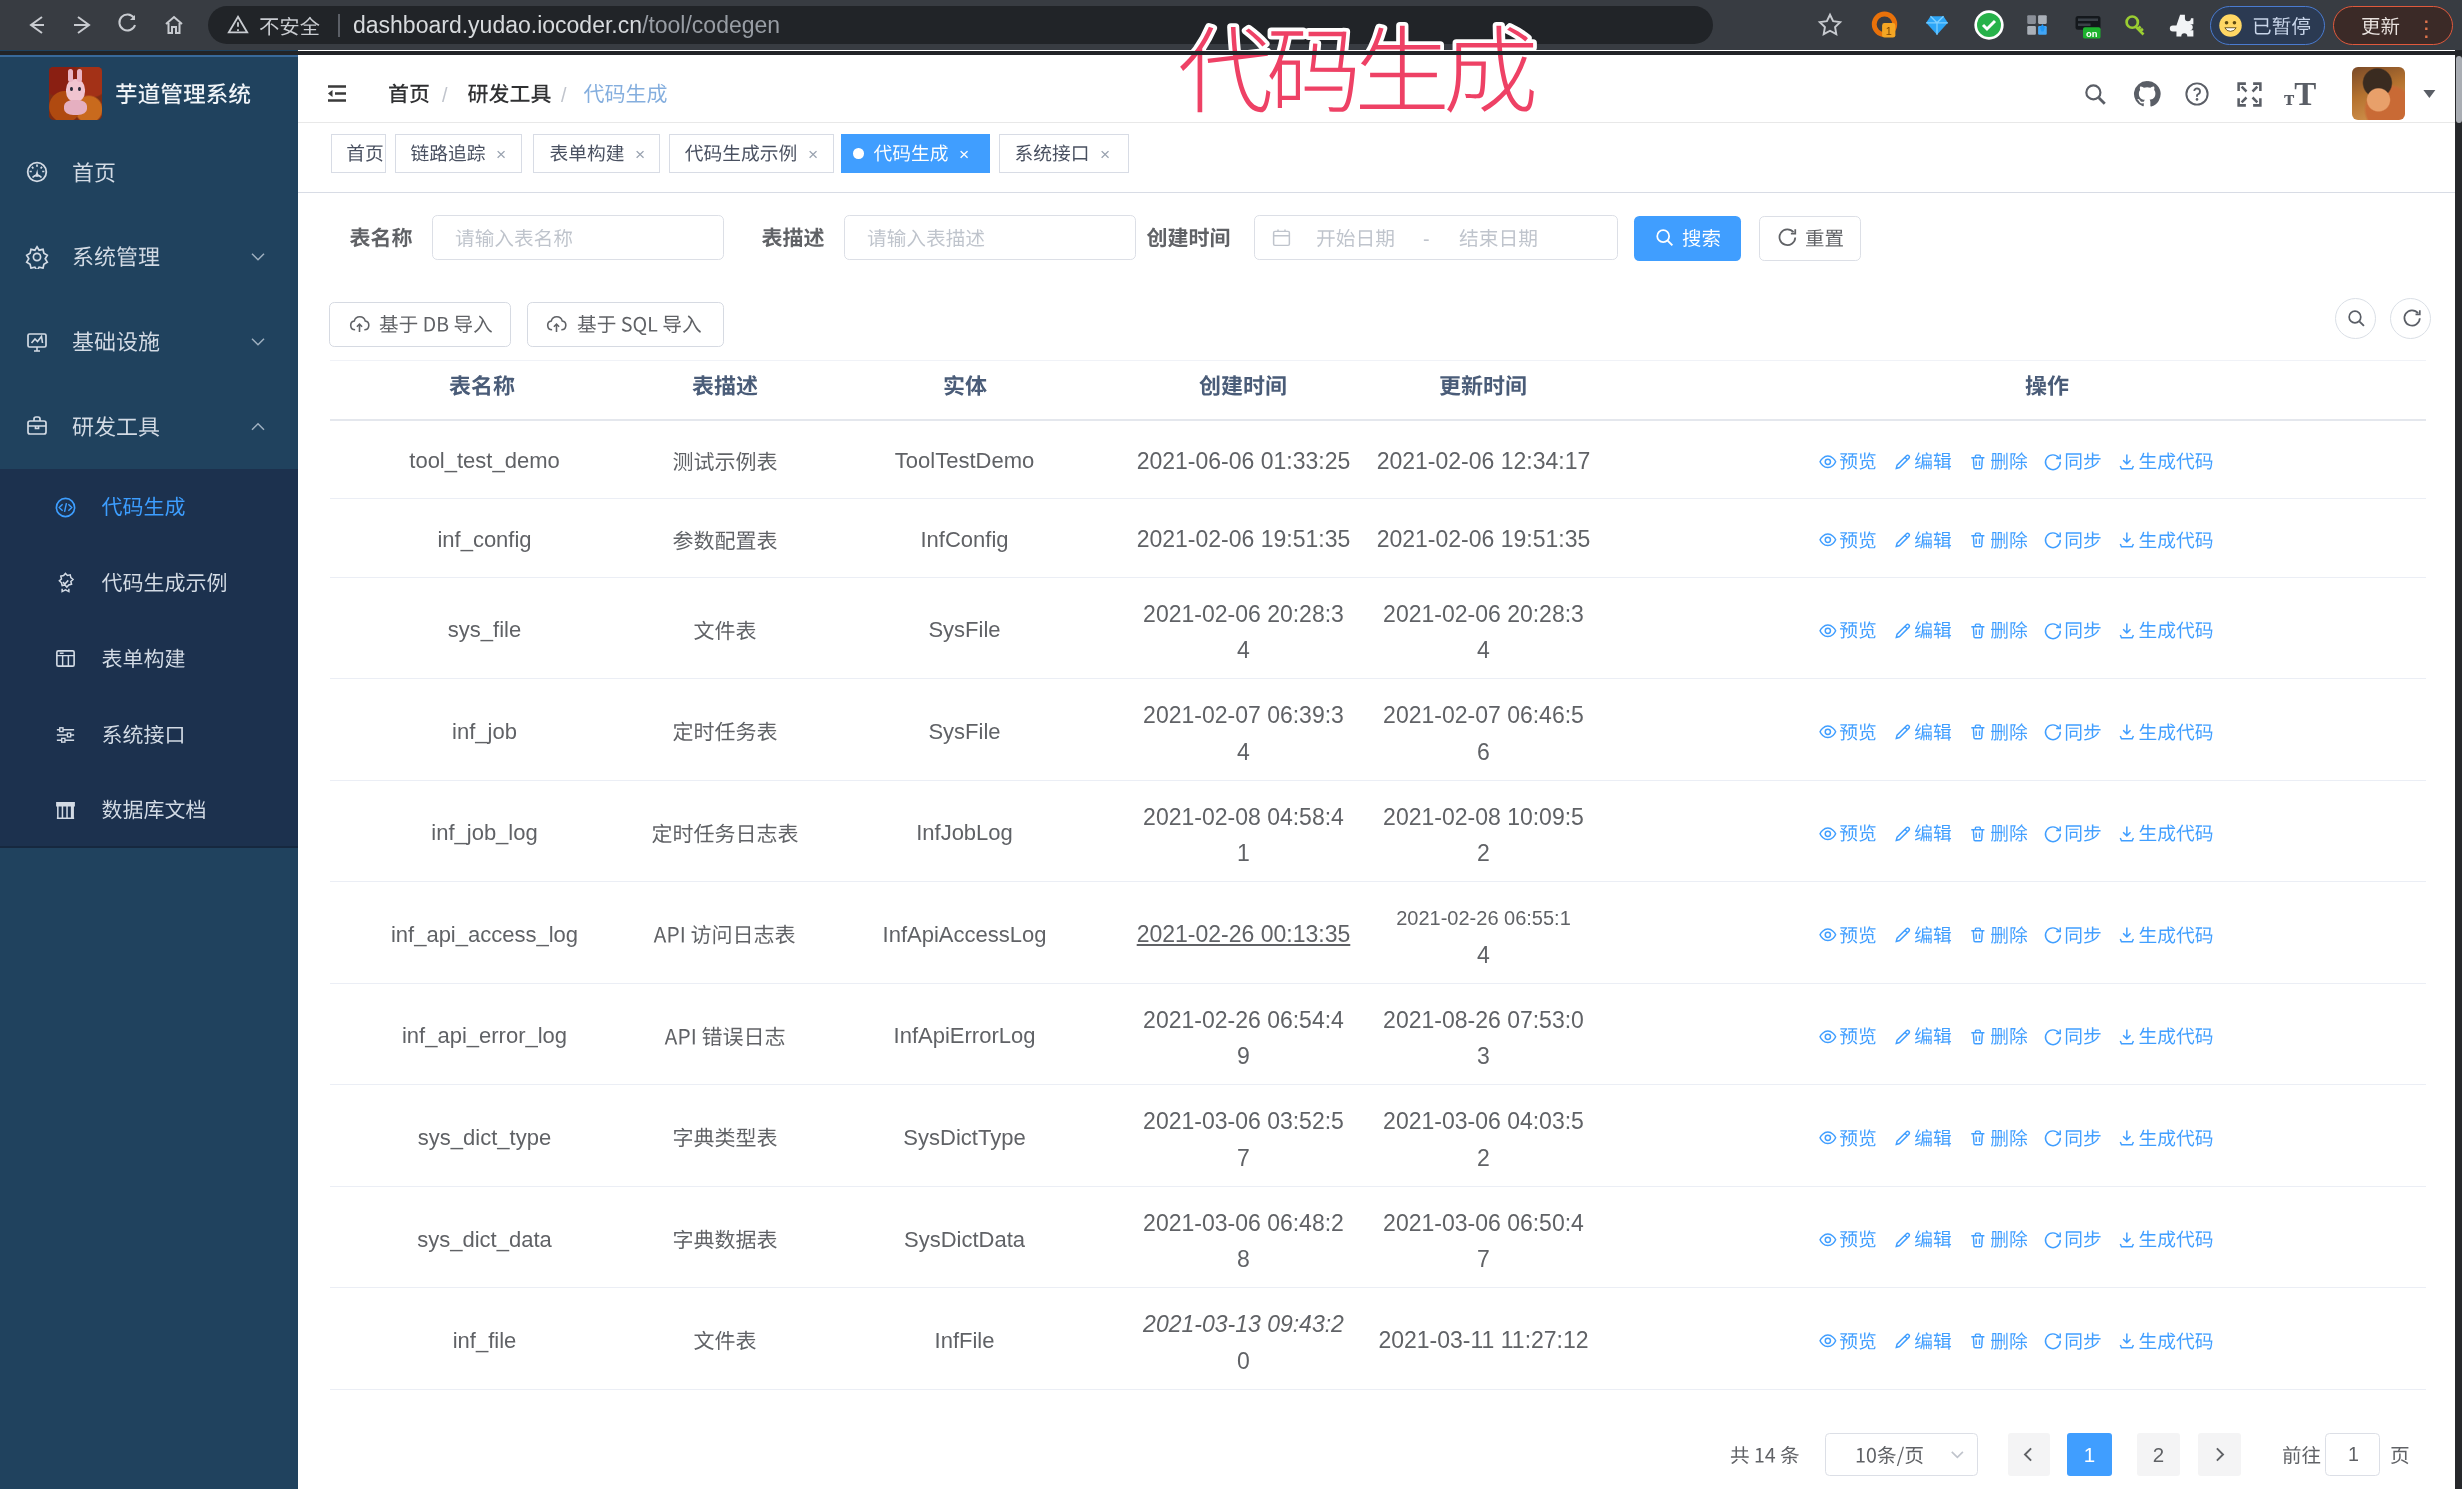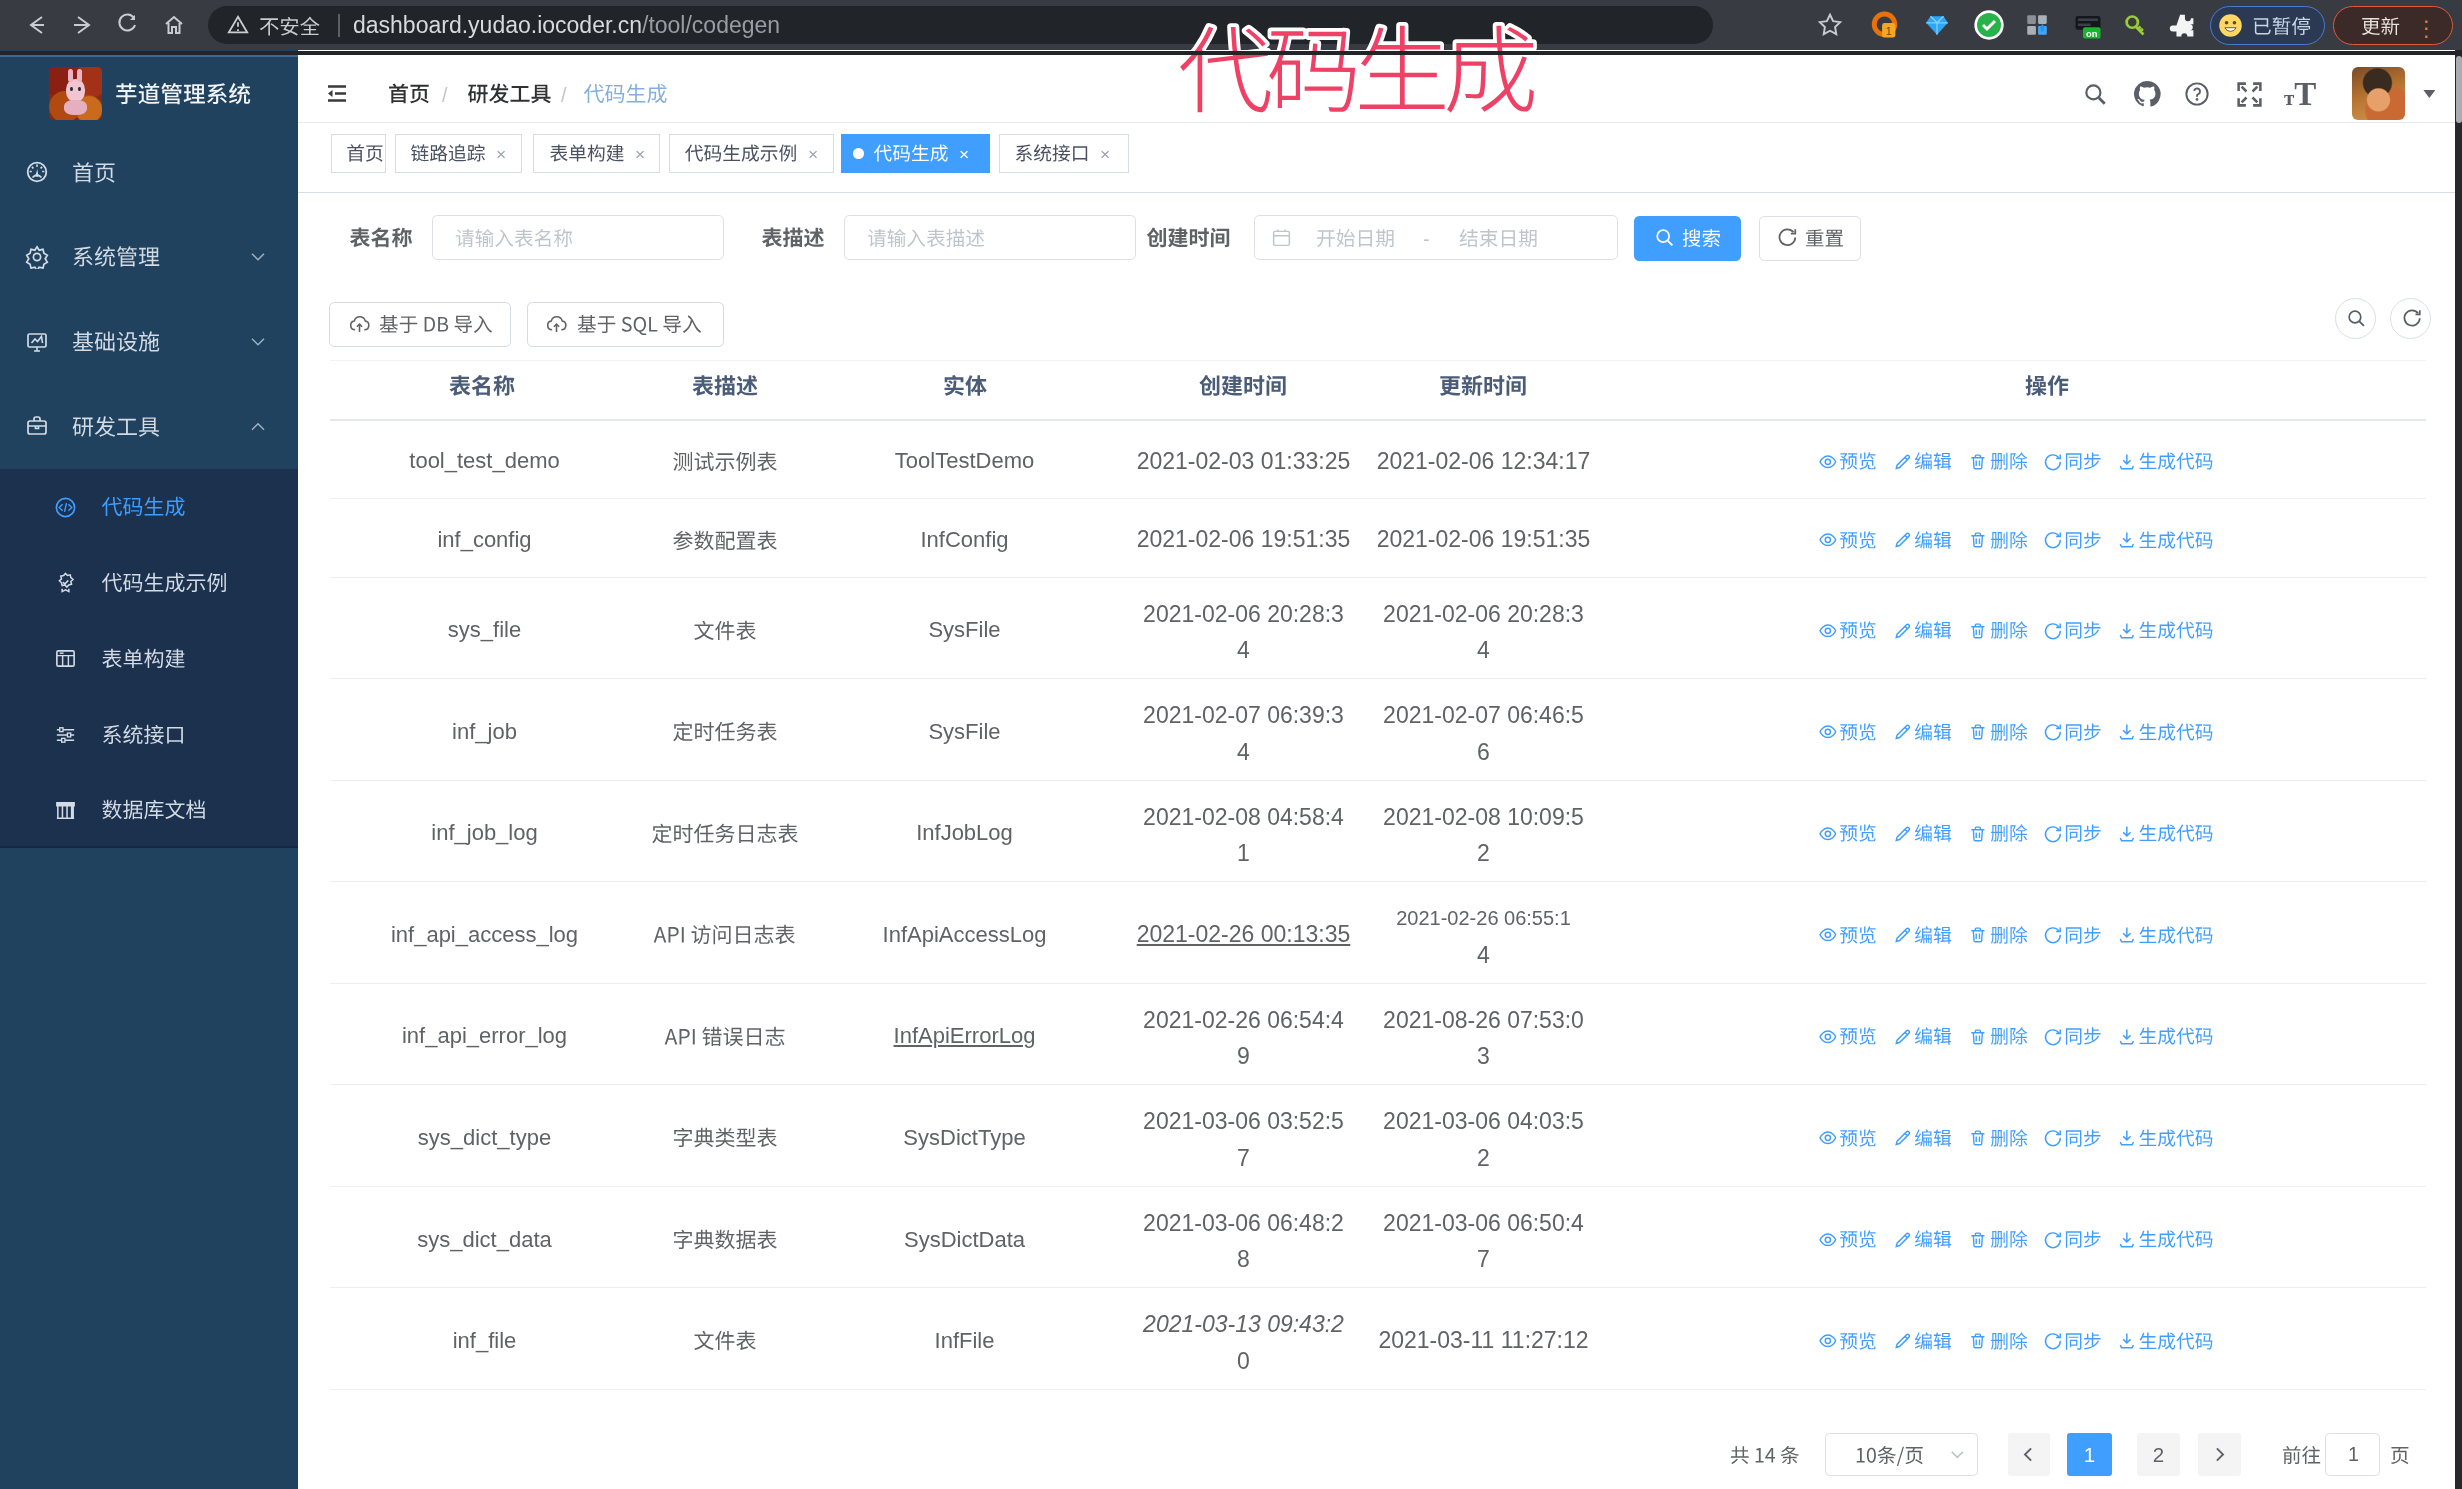--- a/index.html
+++ b/index.html
@@ -602,21 +602,21 @@
       <g fill="#606266" transform="translate(0,28.6) scale(0.02800,-0.02800)">
         <use href="#gr6d4b" x="0"></use>
         <use href="#gr8bd5" x="1000"></use>
         <use href="#gr793a" x="2000"></use>
         <use href="#gr4f8b" x="3000"></use>
         <use href="#gr8868" x="4000"></use>
       </g>
     </svg>
   </div>
 <div style="position:absolute;left:964px;top:439px;width:455px;height:44px;margin-left:-227px;display:flex;align-items:center;justify-content:center;font-size:22px;color:#606266;">ToolTestDemo</div>
-<div style="position:absolute;left:1243px;top:439px;width:455px;height:45px;margin-left:-227px;display:flex;align-items:center;justify-content:center;font-size:23px;color:#606266;">2021-02-03 01:33:25</div>
+<div style="position:absolute;left:1243px;top:439px;width:455px;height:45px;margin-left:-227px;display:flex;align-items:center;justify-content:center;font-size:23px;color:#606266;">2021-06-06 01:33:25</div>
 <div style="position:absolute;left:1483px;top:439px;width:455px;height:45px;margin-left:-227px;display:flex;align-items:center;justify-content:center;font-size:23px;color:#606266;">2021-02-06 12:34:17</div>
 <svg style="position:absolute;left:1818px;top:452px" width="19.7" height="19.7" viewBox="0 0 24 24">
     <path d="M12 5 c5 0 8.5 4.5 9.5 7 -1 2.5-4.5 7-9.5 7 s-8.5-4.5-9.5-7 c1-2.5 4.5-7 9.5-7 z" fill="none" stroke="#409eff" stroke-width="1.8"></path>
     <circle cx="12" cy="12" r="3.2" fill="none" stroke="#409eff" stroke-width="1.8"></circle>
   </svg>
 <div style="position:absolute;left:1839px;top:449px;width:38px;height:24px">
     <svg width="38" height="24" style="position:absolute;left:0;top:0;overflow:visible" viewBox="0 0 50 32">
       <g fill="#409eff" transform="translate(0,25.5) scale(0.02500,-0.02500)">
         <use href="#gr9884" x="0"></use>
         <use href="#gr89c8" x="1000"></use>
@@ -1063,21 +1063,21 @@
         <use href="#gr0041" x="0"></use>
         <use href="#gr0050" x="608"></use>
         <use href="#gr0049" x="1241"></use>
         <use href="#gr9519" x="1758"></use>
         <use href="#gr8bef" x="2758"></use>
         <use href="#gr65e5" x="3758"></use>
         <use href="#gr5fd7" x="4758"></use>
       </g>
     </svg>
   </div>
-<div style="position:absolute;left:964px;top:1014px;width:455px;height:44px;margin-left:-227px;display:flex;align-items:center;justify-content:center;font-size:22px;color:#606266;text-decoration:underline;">InfApiErrorLog</div>
+<div style="position:absolute;left:964px;top:1014px;width:455px;height:44px;margin-left:-227px;display:flex;align-items:center;justify-content:center;font-size:22px;color:#606266;">InfApiErrorLog</div>
 <div style="position:absolute;left:1243px;top:998px;width:455px;height:45px;margin-left:-227px;display:flex;align-items:center;justify-content:center;font-size:23px;color:#606266;">2021-02-26 06:54:4</div>
 <div style="position:absolute;left:1243px;top:1034px;width:455px;height:45px;margin-left:-227px;display:flex;align-items:center;justify-content:center;font-size:23px;color:#606266;">9</div>
 <div style="position:absolute;left:1483px;top:998px;width:455px;height:45px;margin-left:-227px;display:flex;align-items:center;justify-content:center;font-size:23px;color:#606266;">2021-08-26 07:53:0</div>
 <div style="position:absolute;left:1483px;top:1034px;width:455px;height:45px;margin-left:-227px;display:flex;align-items:center;justify-content:center;font-size:23px;color:#606266;">3</div>
 <svg style="position:absolute;left:1818px;top:1027px" width="19.7" height="19.7" viewBox="0 0 24 24">
     <path d="M12 5 c5 0 8.5 4.5 9.5 7 -1 2.5-4.5 7-9.5 7 s-8.5-4.5-9.5-7 c1-2.5 4.5-7 9.5-7 z" fill="none" stroke="#409eff" stroke-width="1.8"></path>
     <circle cx="12" cy="12" r="3.2" fill="none" stroke="#409eff" stroke-width="1.8"></circle>
   </svg>
 <div style="position:absolute;left:1839px;top:1024px;width:38px;height:24px">
     <svg width="38" height="24" style="position:absolute;left:0;top:0;overflow:visible" viewBox="0 0 50 32">

